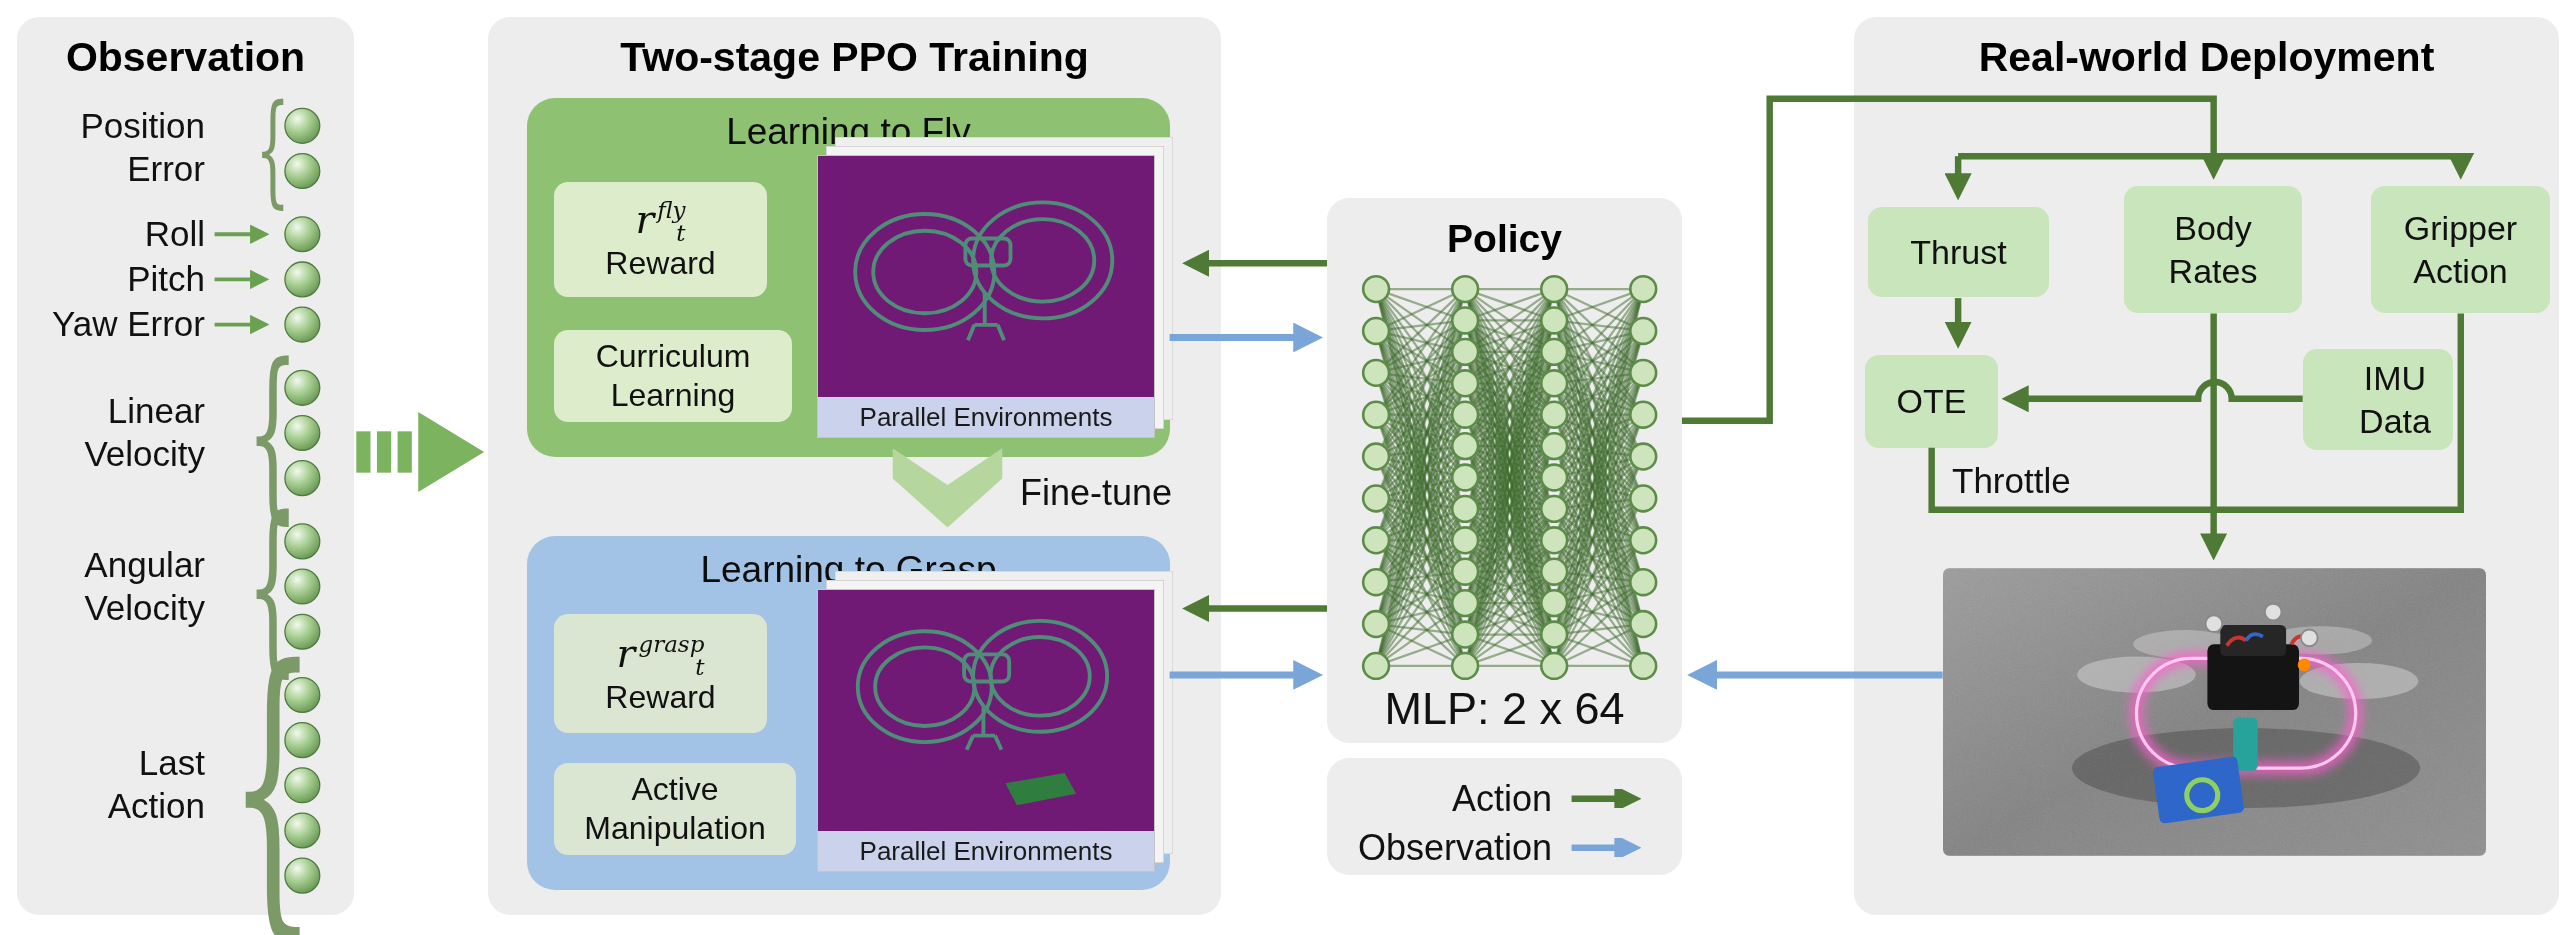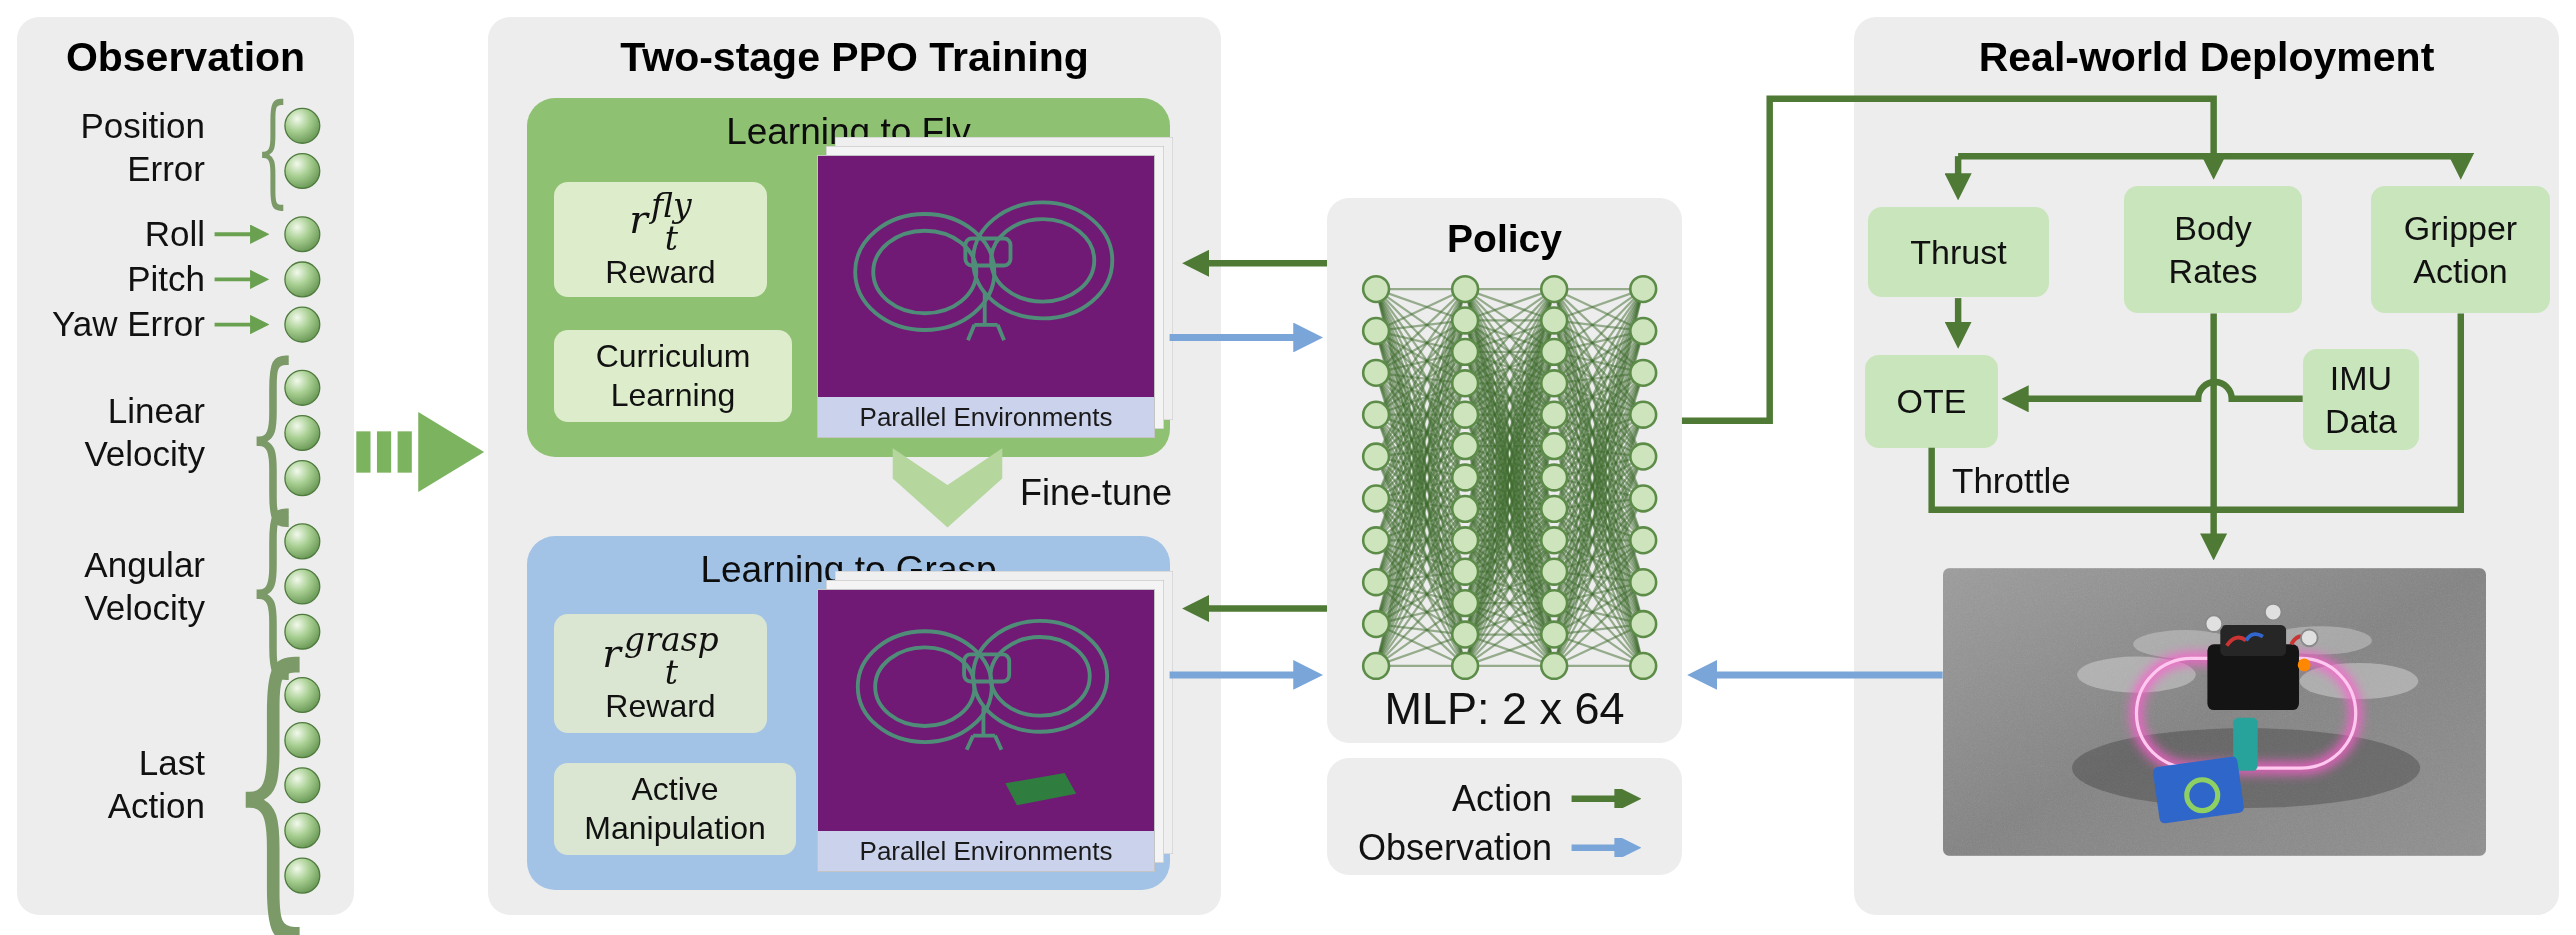--- a/index.html
+++ b/index.html
@@ -26,21 +26,21 @@
   #fly-title{left:527px;top:111px;width:643px;}
   #grasp-title{left:527px;top:549px;width:643px;}
 
   .sub-box{position:absolute;z-index:3;border-radius:14px;display:flex;flex-direction:column;align-items:center;justify-content:center;text-align:center;font-size:32px;line-height:1.22;white-space:pre-line;}
   #fly-reward{left:554px;top:182px;width:213px;height:115px;background:#ddecca;}
   #fly-method{left:554px;top:330px;width:238px;height:92px;background:#ddecca;}
   #grasp-reward{left:554px;top:614px;width:213px;height:119px;background:#dbe6d2;}
   #grasp-method{left:554px;top:763px;width:242px;height:92px;background:#dbe6d2;}
 
   .fm{font-family:"DejaVu Serif",serif;font-style:italic;font-size:39px;display:inline-flex;align-items:center;}
-  .supsub{display:inline-flex;flex-direction:column;align-items:center;font-size:33px;line-height:1.0;margin-left:3.2px;transform:translateY(1.9px);}
+  .supsub{display:inline-flex;flex-direction:column;align-items:flex-end;font-size:23px;line-height:1.0;margin-left:3.2px;transform:translateY(1.9px);}
 
   .env-card{position:absolute;z-index:3;background:#701a75;border:1.3px solid #c4c4c4;
     box-shadow: 9px -9px 0 -0.6px #f4f4f4, 9px -9px 0 0 #c0c0c0, 18px -18px 0 -0.6px #efefef, 18px -18px 0 0 #cccccc;}
   #fly-env{left:817px;top:155px;width:336px;height:281px;}
   #grasp-env{left:817px;top:589px;width:336px;height:281px;}
   .env-strip{position:absolute;left:0;right:0;bottom:0;height:40px;background:#cbd3ec;display:flex;align-items:center;justify-content:center;font-size:26px;color:#1a1a1a;}
   .env-art{position:absolute;left:0;top:0;width:336px;height:241px;}
 
   #finetune-arrow{position:absolute;left:886px;top:445px;z-index:3;}
   #finetune-label{position:absolute;left:1020px;top:472px;z-index:3;font-size:36px;}
@@ -50,21 +50,21 @@
   .legend-row{position:absolute;left:1343px;width:316px;height:41px;z-index:3;display:flex;align-items:center;justify-content:flex-end;gap:17px;font-size:36px;}
   #leg-action{top:778px;}
   #leg-obs{top:827px;}
   .legend-arrow{flex:0 0 auto;}
 
   .dbox{position:absolute;z-index:3;background:#c9e5bb;border-radius:14px;display:flex;align-items:center;justify-content:center;font-size:34px;text-align:center;white-space:pre-line;line-height:1.25;}
   #b-thrust{left:1868px;top:207px;width:181px;height:90px;}
   #b-body{left:2124px;top:186px;width:178px;height:127px;}
   #b-grip{left:2371px;top:186px;width:179px;height:127px;}
   #b-ote{left:1865px;top:355px;width:133px;height:93px;}
-  #b-imu{left:2303px;top:349px;width:116px;height:101px;}
+  #b-imu{left:2303px;top:349px;width:116px;height:101px;padding-left:34px;}
   #throttle{position:absolute;left:1952px;top:461px;z-index:3;font-size:35px;}
 
   #photo{position:absolute;left:1943px;top:568px;width:543px;height:288px;z-index:2;border-radius:6.5px;overflow:hidden;}
 
   #big-arrow{position:absolute;left:355px;top:408px;z-index:2;}
 
   #gen{position:absolute;left:0;top:0;z-index:4;pointer-events:none;}
   #wires{position:absolute;left:0;top:0;z-index:5;pointer-events:none;}
 
   .obs-label{position:absolute;left:18px;width:187px;height:90px;z-index:6;display:flex;align-items:center;justify-content:flex-end;text-align:right;font-size:35px;line-height:1.22;white-space:pre-line;}

